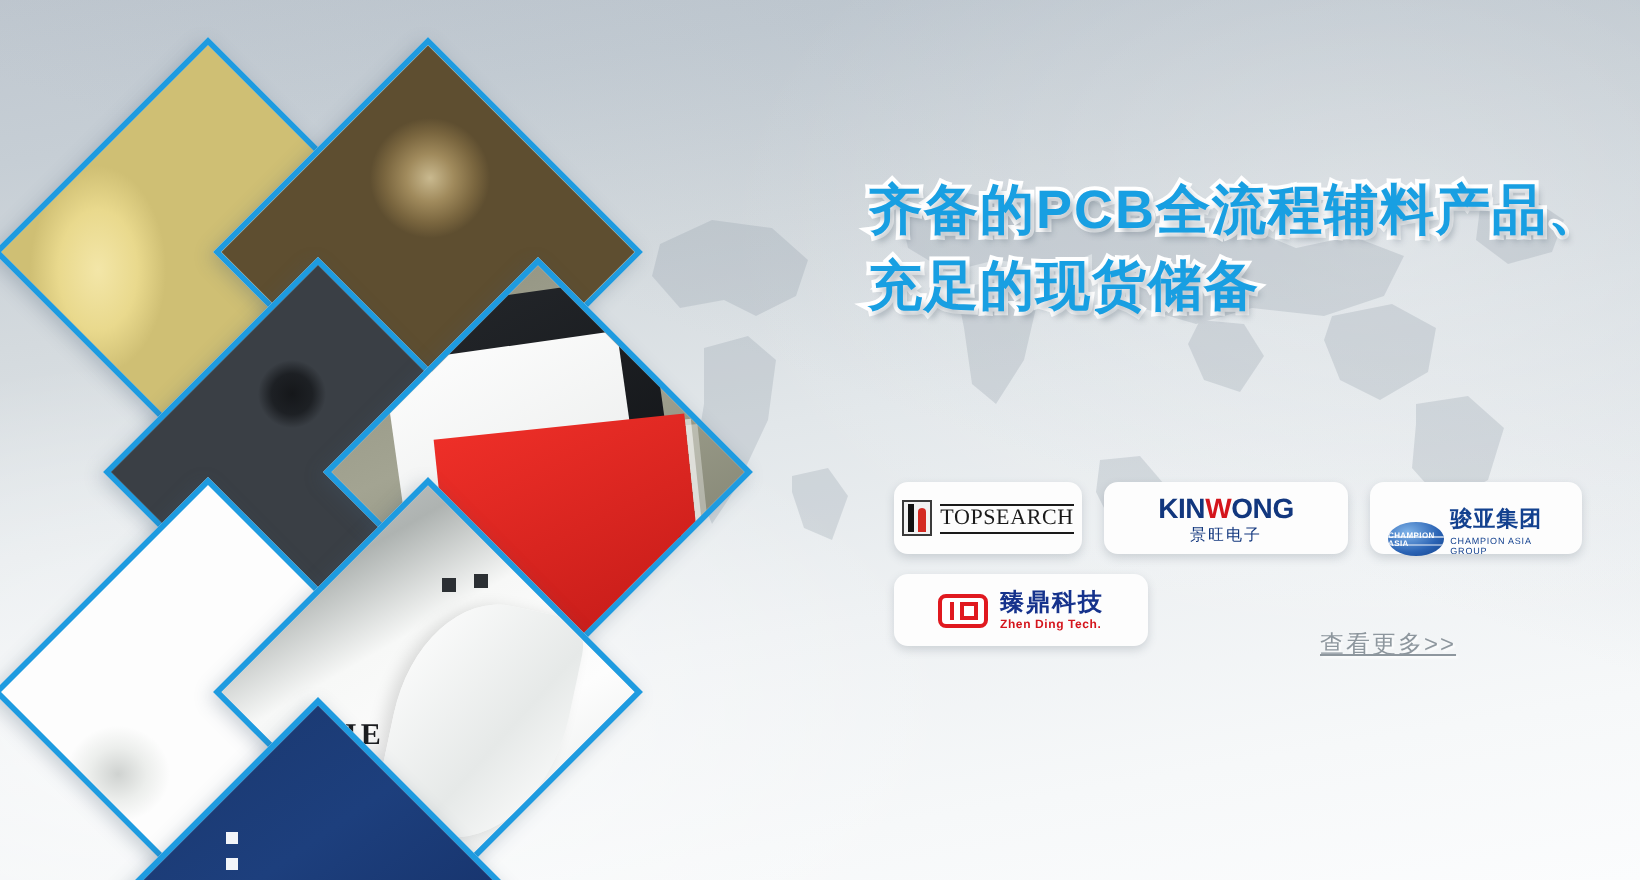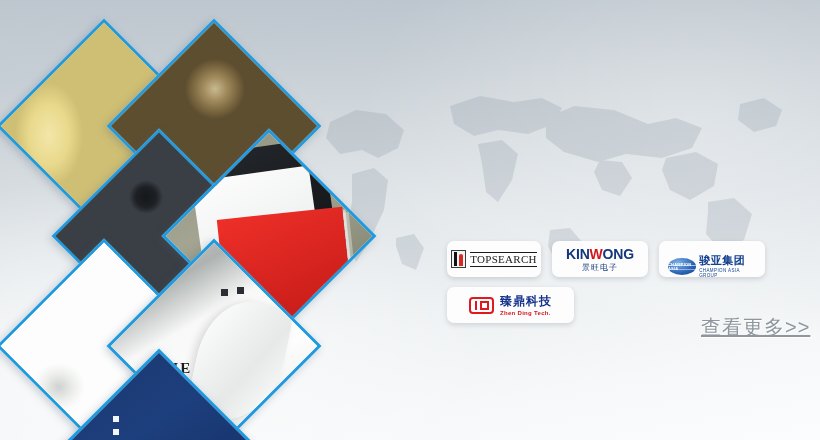--- a/index.html
+++ b/index.html
@@ -139,39 +139,39 @@
     color:#ffffff;font-size:13px;letter-spacing:.4px;padding-left:13px;white-space:nowrap;
   }
   .logos{position:absolute;left:447px;top:241px;width:373px;}
   .logorow{display:flex;gap:11px;margin-bottom:10px;}
   .logocard{
     background:#fdfdfd;border-radius:7px;height:36px;
     display:flex;align-items:center;justify-content:center;
     box-shadow:0 2px 5px rgba(80,95,110,.22);
     padding:0 9px;box-sizing:border-box;
   }
-  .c1{width:94px;} .c2{width:96px;} .c3{width:106px;} .c4{width:127px;}
+  .c1{width:94px;} .c2{width:122px;} .c3{width:106px;} .c4{width:127px;}
 
   
   .topsearch{display:flex;align-items:center;gap:4px;text-align:right;}
   .ts-mark{
     width:15px;height:18px;background:#f2f2f2;border:1px solid #3a3a3a;
     position:relative;box-sizing:border-box;
   }
   .ts-mark:before{content:"";position:absolute;left:2px;top:1px;width:3px;height:14px;background:#111;}
   .ts-mark:after{content:"";position:absolute;left:7px;top:3px;width:4px;height:12px;background:#d42a22;border-radius:2px 2px 0 0;}
   .ts-word{font:400 11px/1 "Liberation Serif",serif;color:#1a1a1a;letter-spacing:.3px;
            border-top:1px solid #1a1a1a;border-bottom:1px solid #1a1a1a;padding:1px 0;}
   
   .kinwong{text-align:center;line-height:1;}
   .kw-en{font:700 14px/1 "Liberation Sans",sans-serif;color:#12377e;letter-spacing:-.2px;}
   .kw-en em{font-style:normal;color:#d4151c;}
   .kw-cn{font:400 8px/1 "Liberation Sans",sans-serif;color:#12377e;margin-top:3px;letter-spacing:1px;text-align:center;}
   
-  .champ{display:flex;align-items:center;gap:3px;margin-top:15px;}
+  .champ{display:flex;align-items:flex-end;gap:3px;margin-top:15px;}
   .ca-globe{
     width:30px;height:17px;border-radius:50%;
     background:radial-gradient(ellipse at 35% 30%,#7fb3e8,#2a63b4 60%,#12418c 100%);
     position:relative;overflow:hidden;
     display:flex;align-items:center;justify-content:center;
   }
   .ca-globe:before{content:"";position:absolute;left:0;top:7px;width:30px;height:1px;background:rgba(255,255,255,.6);}
   .ca-globe:after{content:"";position:absolute;left:0;top:11px;width:30px;height:1px;background:rgba(255,255,255,.45);}
   .ca-globe b{font:700 4px/1 "Liberation Sans",sans-serif;color:#fff;position:relative;z-index:2;letter-spacing:.2px;}
   .ca-txt{line-height:1;}
@@ -183,22 +183,22 @@
     width:25px;height:17px;border-radius:4px;border:2px solid #e0191f;box-sizing:border-box;
     position:relative;background:#fff;
   }
   .zd-mark:before{content:"";position:absolute;left:4px;top:2px;width:2px;height:9px;background:#e0191f;}
   .zd-mark:after{content:"";position:absolute;left:9px;top:2px;width:9px;height:9px;border:2px solid #e0191f;box-sizing:border-box;}
   .zd-txt{line-height:1;}
   .zd-cn{font:700 12px/1 "Liberation Serif",serif;color:#15328c;letter-spacing:1px;}
   .zd-en{font:700 6px/1 "Liberation Sans",sans-serif;color:#d4151c;margin-top:3px;letter-spacing:.3px;}
 
   .more{
-    position:absolute;left:701px;top:314px;
-    font-size:20px;color:#8e979e;letter-spacing:1px;
+    position:absolute;left:660px;top:314px;
+    font-size:12px;color:#8e979e;letter-spacing:1px;
     text-shadow:1px 1px 1px rgba(255,255,255,.9);
     white-space:nowrap;
   }
 </style>
 </head>
 <body>
 
 <div class="banner">
 
   <div class="sheen"></div>
@@ -262,20 +262,24 @@
             <i></i>
             <i></i>
           </span>
       </div>
     </div>
 
   </div>
 
   <div class="right">
 
+    <div class="headline">
+      <div>齐备的PCB全流程辅料产品、</div>
+      <div>充足的现货储备</div>
+    </div>
 
 
     <div class="logos">
 
       <div class="logorow">
 
         <div class="logocard c1">
           <div class="topsearch">
             <span class="ts-mark"></span>
             <span class="ts-word">TOPSEARCH</span>

